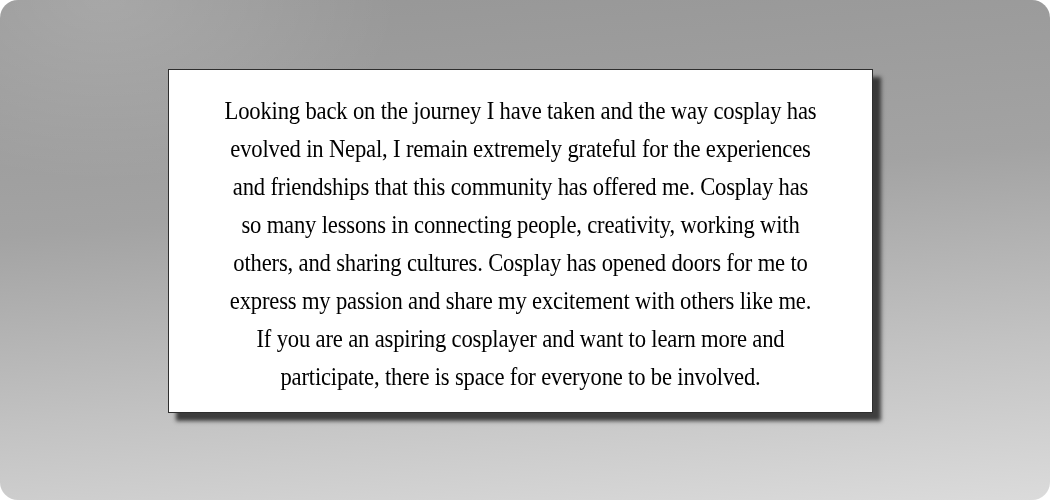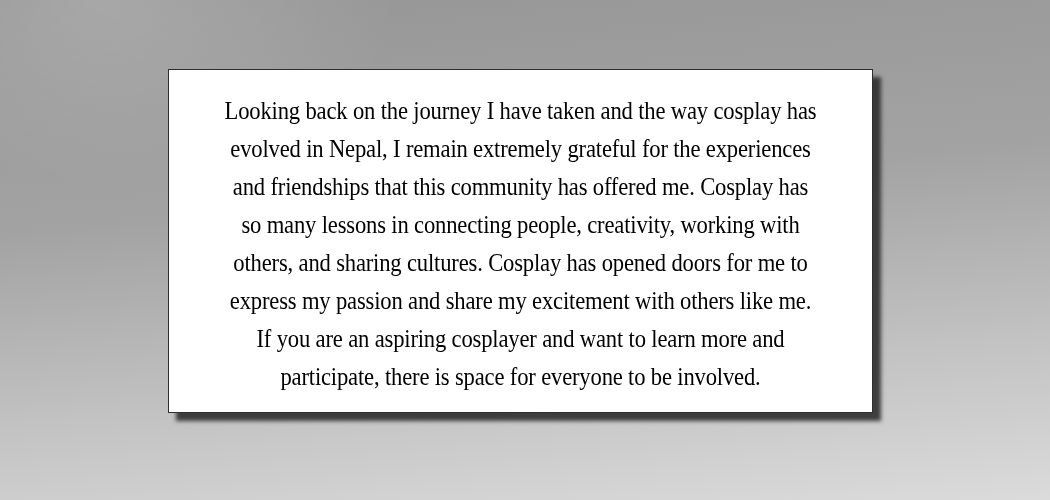--- a/index.html
+++ b/index.html
@@ -13,20 +13,21 @@
     font-family: "Liberation Serif", serif;
   }
   .stage {
     position: relative;
     width: 1050px;
     height: 500px;
     
     background:
       radial-gradient(ellipse 420px 260px at 10% 0%, rgba(255,255,255,0.16), rgba(255,255,255,0) 70%),
       linear-gradient(175deg, #969696 0%, #a3a3a3 40%, #c2c2c2 72%, #dbdbdb 100%);
+    border-radius: 18px;
   }
   .card {
     position: absolute;
     left: 168px;
     top: 69px;
     width: 705px;
     height: 344px;
     background: #ffffff;
     border: 1px solid #2e2e2e;
     box-shadow: 8px 8px 4px rgba(42, 42, 42, 0.88);

